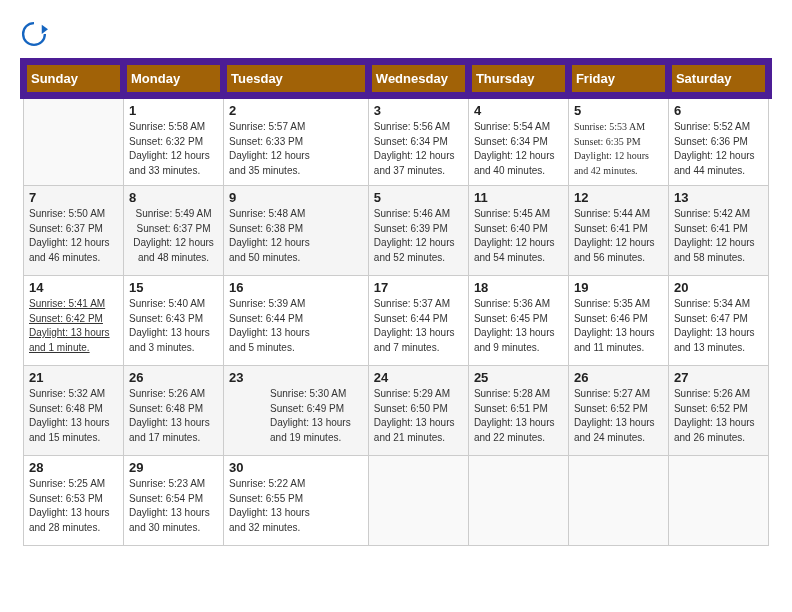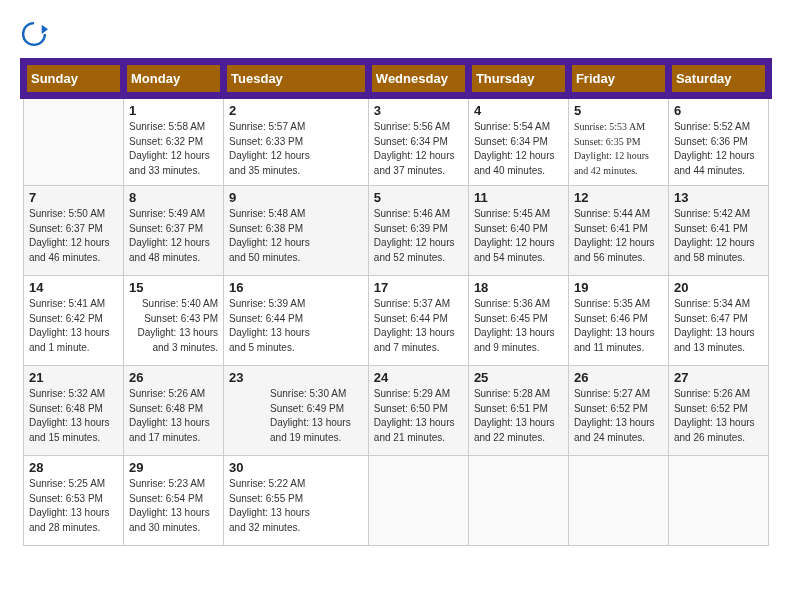--- a/index.html
+++ b/index.html
@@ -172,21 +172,21 @@
       <tr>
         <td>
           <div class="day-num">7</div>
           <div class="day-info" style="white-space: pre-line;">Sunrise: 5:50 AM
 Sunset: 6:37 PM
 Daylight: 12 hours
 and 46 minutes.</div>
         </td>
         <td>
           <div class="day-num">8</div>
-          <div class="day-info" style="white-space: pre-line;">Sunrise: 5:49 AM
+          <div class="day-info" style="white-space: pre-line; text-align: center;">Sunrise: 5:49 AM
 Sunset: 6:37 PM
 Daylight: 12 hours
 and 48 minutes.</div>
         </td>
         <td>
           <div class="day-num">9</div>
           <div class="day-info" style="white-space: pre-line;">Sunrise: 5:48 AM
 Sunset: 6:38 PM
 Daylight: 12 hours
 and 50 minutes.</div>
@@ -216,28 +216,28 @@
           <div class="day-num">13</div>
           <div class="day-info" style="white-space: pre-line;">Sunrise: 5:42 AM
 Sunset: 6:41 PM
 Daylight: 12 hours
 and 58 minutes.</div>
         </td>
       </tr>
       <tr>
         <td>
           <div class="day-num">14</div>
-          <div class="day-info" style="white-space: pre-line;">Sunrise: 5:41 AM
+          <div class="day-info" style="white-space: pre-line; text-decoration: underline;">Sunrise: 5:41 AM
 Sunset: 6:42 PM
 Daylight: 13 hours
 and 1 minute.</div>
         </td>
         <td>
           <div class="day-num">15</div>
-          <div class="day-info" style="white-space: pre-line; text-align: right;">Sunrise: 5:40 AM
+          <div class="day-info" style="white-space: pre-line;">Sunrise: 5:40 AM
 Sunset: 6:43 PM
 Daylight: 13 hours
 and 3 minutes.</div>
         </td>
         <td>
           <div class="day-num">16</div>
           <div class="day-info" style="white-space: pre-line;">Sunrise: 5:39 AM
 Sunset: 6:44 PM
 Daylight: 13 hours
 and 5 minutes.</div>

